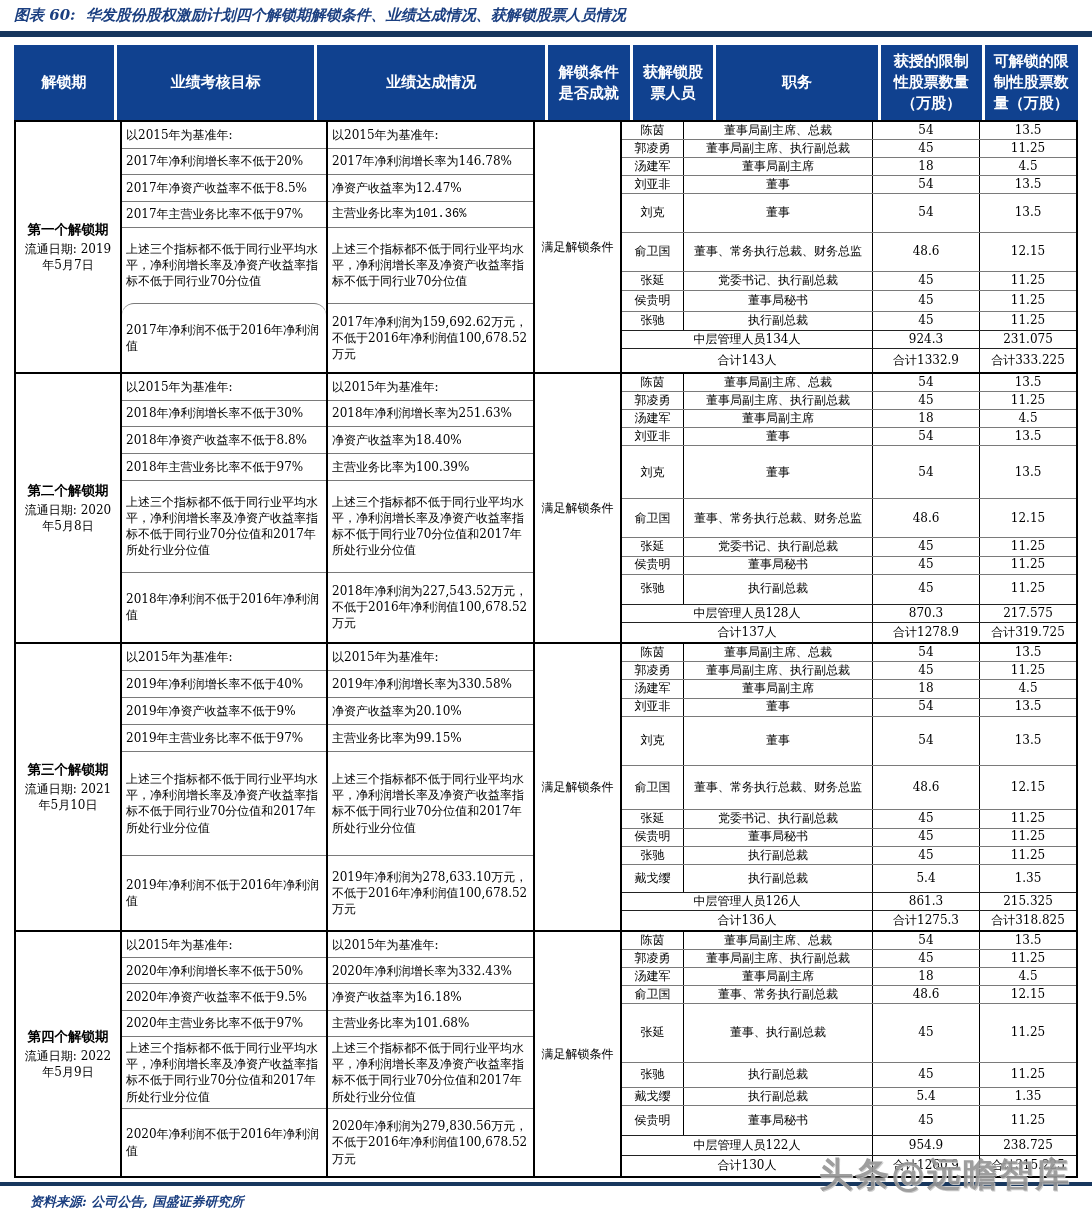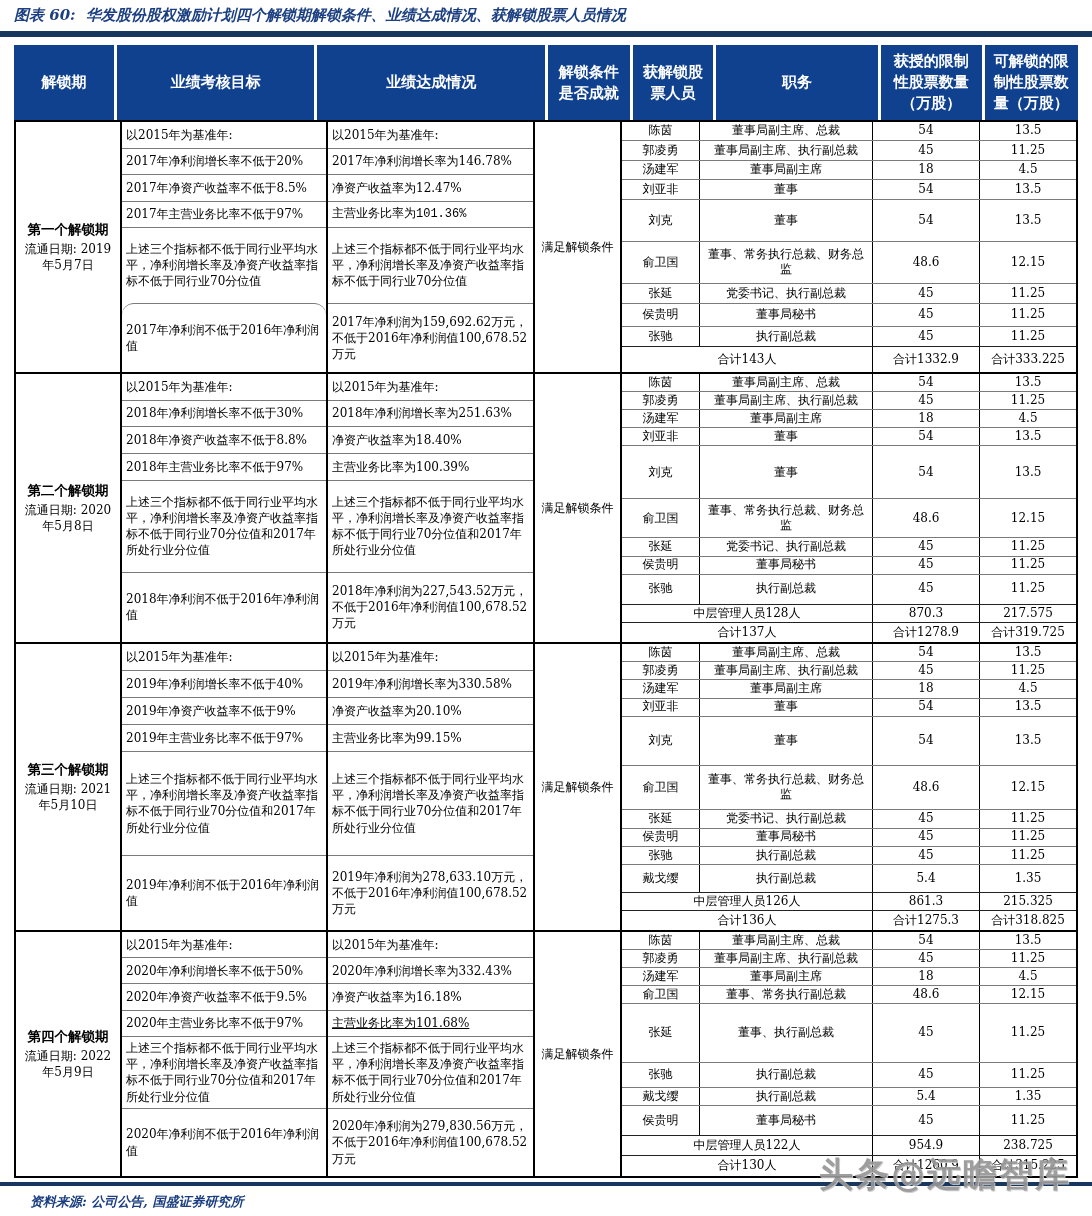--- a/index.html
+++ b/index.html
@@ -50,21 +50,21 @@
     font-size:12px;padding:0 2px;
   }
   .c-personnel{flex:1;display:flex;flex-direction:column;min-width:0;}
   .p-row{display:flex;min-height:0;box-sizing:border-box;}
   .p-row:not(:first-child){border-top:1px solid var(--inner-line);}
   .p-row.summary{border-top:1px solid #222;}
   .p-cell{
     box-sizing:border-box;display:flex;align-items:center;justify-content:center;
     text-align:center;font-size:12px;line-height:1.3;padding:0 3px;overflow:hidden;min-height:0;
   }
-  .p-name{width:78px;border-right:1px solid var(--border);}
+  .p-name{width:62px;border-right:1px solid var(--border);}
   .p-title{flex:1;border-right:1px solid var(--border);}
   .p-granted{width:107px;border-right:1px solid var(--border);}
   .p-unlock{width:96px;}
   .p-label{flex:1;border-right:1px solid var(--border);}
   .footer-rule{height:4px;background:var(--rule);margin-top:4px;width:100%;}
   .source{color:var(--title);font-style:italic;font-weight:bold;font-size:13px;padding:7px 0 0 30px;}
   .watermark{
     position:absolute;right:21px;bottom:18px;font-size:34px;font-weight:bold;
     color:var(--wm);letter-spacing:2px;z-index:5;
     font-family:"DejaVu Sans","Liberation Sans",sans-serif;
@@ -168,20 +168,25 @@
               <div class="p-cell p-title">董事局秘书</div>
               <div class="p-cell p-granted">45</div>
               <div class="p-cell p-unlock">11.25</div>
             </div>
             <div class="p-row" style="flex: 19 1 0px;">
               <div class="p-cell p-name">张驰</div>
               <div class="p-cell p-title">执行副总裁</div>
               <div class="p-cell p-granted">45</div>
               <div class="p-cell p-unlock">11.25</div>
             </div>
+            <div class="p-row summary" style="flex: 18 1 0px;">
+              <div class="p-cell p-label">中层管理人员134人</div>
+              <div class="p-cell p-granted">924.3</div>
+              <div class="p-cell p-unlock">231.075</div>
+            </div>
             <div class="p-row summary" style="flex: 24 1 0px;">
               <div class="p-cell p-label">合计143人</div>
               <div class="p-cell p-granted">合计1332.9</div>
               <div class="p-cell p-unlock">合计333.225</div>
             </div>
           </div>
         </div>
         <div class="period-row" style="height: 270px;">
           <div class="c-period">
             <div class="period-name">第二个解锁期</div>
@@ -376,21 +381,21 @@
             <div class="t-cell" style="flex: 18 1 0px;">2020年净利润增长率不低于50%</div>
             <div class="t-cell" style="flex: 18 1 0px;">2020年净资产收益率不低于9.5%</div>
             <div class="t-cell" style="flex: 18 1 0px;">2020年主营业务比率不低于97%</div>
             <div class="t-cell" style="flex: 92 1 0px;">上述三个指标都不低于同行业平均水平，净利润增长率及净资产收益率指标不低于同行业70分位值和2017年所处行业分位值</div>
             <div class="t-cell" style="flex: 85 1 0px;">2020年净利润不低于2016年净利润值</div>
           </div>
           <div class="c-sub achieves">
             <div class="t-cell" style="flex: 18 1 0px;">以2015年为基准年:</div>
             <div class="t-cell" style="flex: 18 1 0px;">2020年净利润增长率为332.43%</div>
             <div class="t-cell" style="flex: 18 1 0px;">净资产收益率为16.18%</div>
-            <div class="t-cell" style="flex: 18 1 0px; text-decoration: underline;">主营业务比率为101.68%</div>
+            <div class="t-cell" style="flex: 18 1 0px;">主营业务比率为101.68%</div>
             <div class="t-cell" style="flex: 92 1 0px;">上述三个指标都不低于同行业平均水平，净利润增长率及净资产收益率指标不低于同行业70分位值和2017年所处行业分位值</div>
             <div class="t-cell" style="flex: 85 1 0px;">2020年净利润为279,830.56万元，不低于2016年净利润值100,678.52万元</div>
           </div>
           <div class="c-cond">满足解锁条件</div>
           <div class="c-personnel">
             <div class="p-row" style="flex: 18 1 0px;">
               <div class="p-cell p-name">陈茵</div>
               <div class="p-cell p-title">董事局副主席、总裁</div>
               <div class="p-cell p-granted">54</div>
               <div class="p-cell p-unlock">13.5</div>

